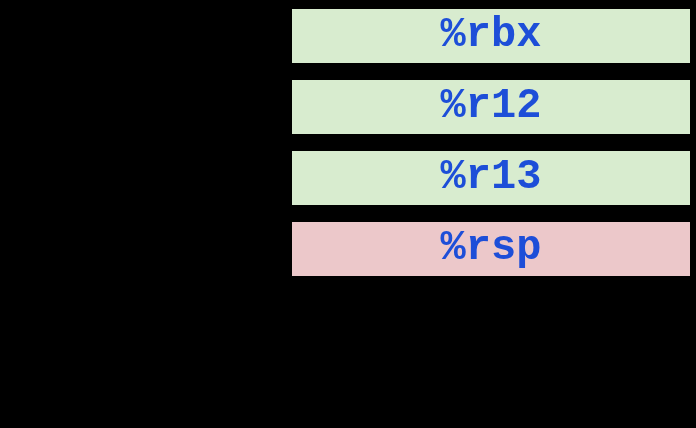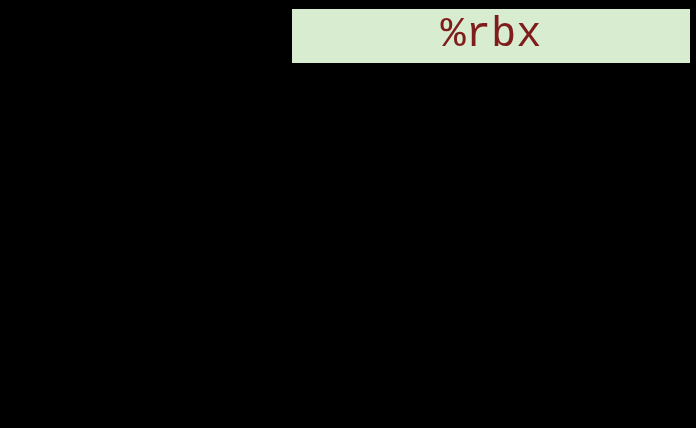--- a/index.html
+++ b/index.html
@@ -33,37 +33,46 @@
     margin-bottom: 15px;
     border: 1px solid #000000;
     display: flex;
     align-items: center;
     justify-content: center;
   }
   .reg-box:last-child {
     margin-bottom: 0;
   }
   .reg-label {
-    font-weight: normal;
+    font-weight: bold;
     font-size: 42px;
     line-height: 1;
-    color: #7f1d1d;
+    color: #1d4ed8;
     letter-spacing: 0px;
     transform: translateY(-1px);
   }
 </style>
 </head>
 <body>
 
 <div class="stage">
   <div class="reg-col">
 
     <div class="reg-box" style="background-color: rgb(216, 236, 207);">
       <span class="reg-label">%rbx</span>
     </div>
 
+    <div class="reg-box" style="background-color: rgb(216, 236, 207);">
+      <span class="reg-label">%r12</span>
+    </div>
+
+    <div class="reg-box" style="background-color: rgb(216, 236, 207);">
+      <span class="reg-label">%r13</span>
+    </div>
 
 
 
-
+    <div class="reg-box" style="background-color: rgb(236, 200, 202);">
+      <span class="reg-label">%rsp</span>
+    </div>
 
   </div>
 </div>
 
 </body></html>

